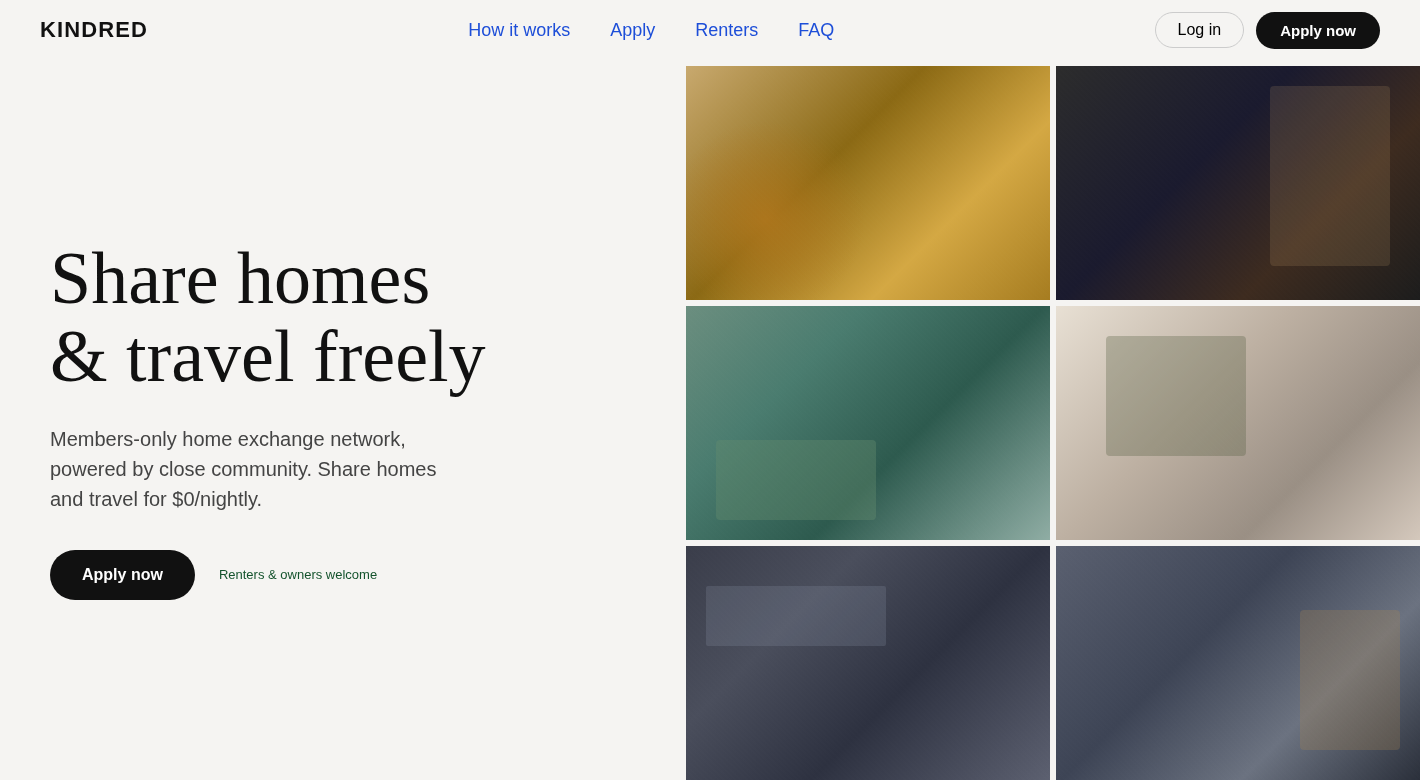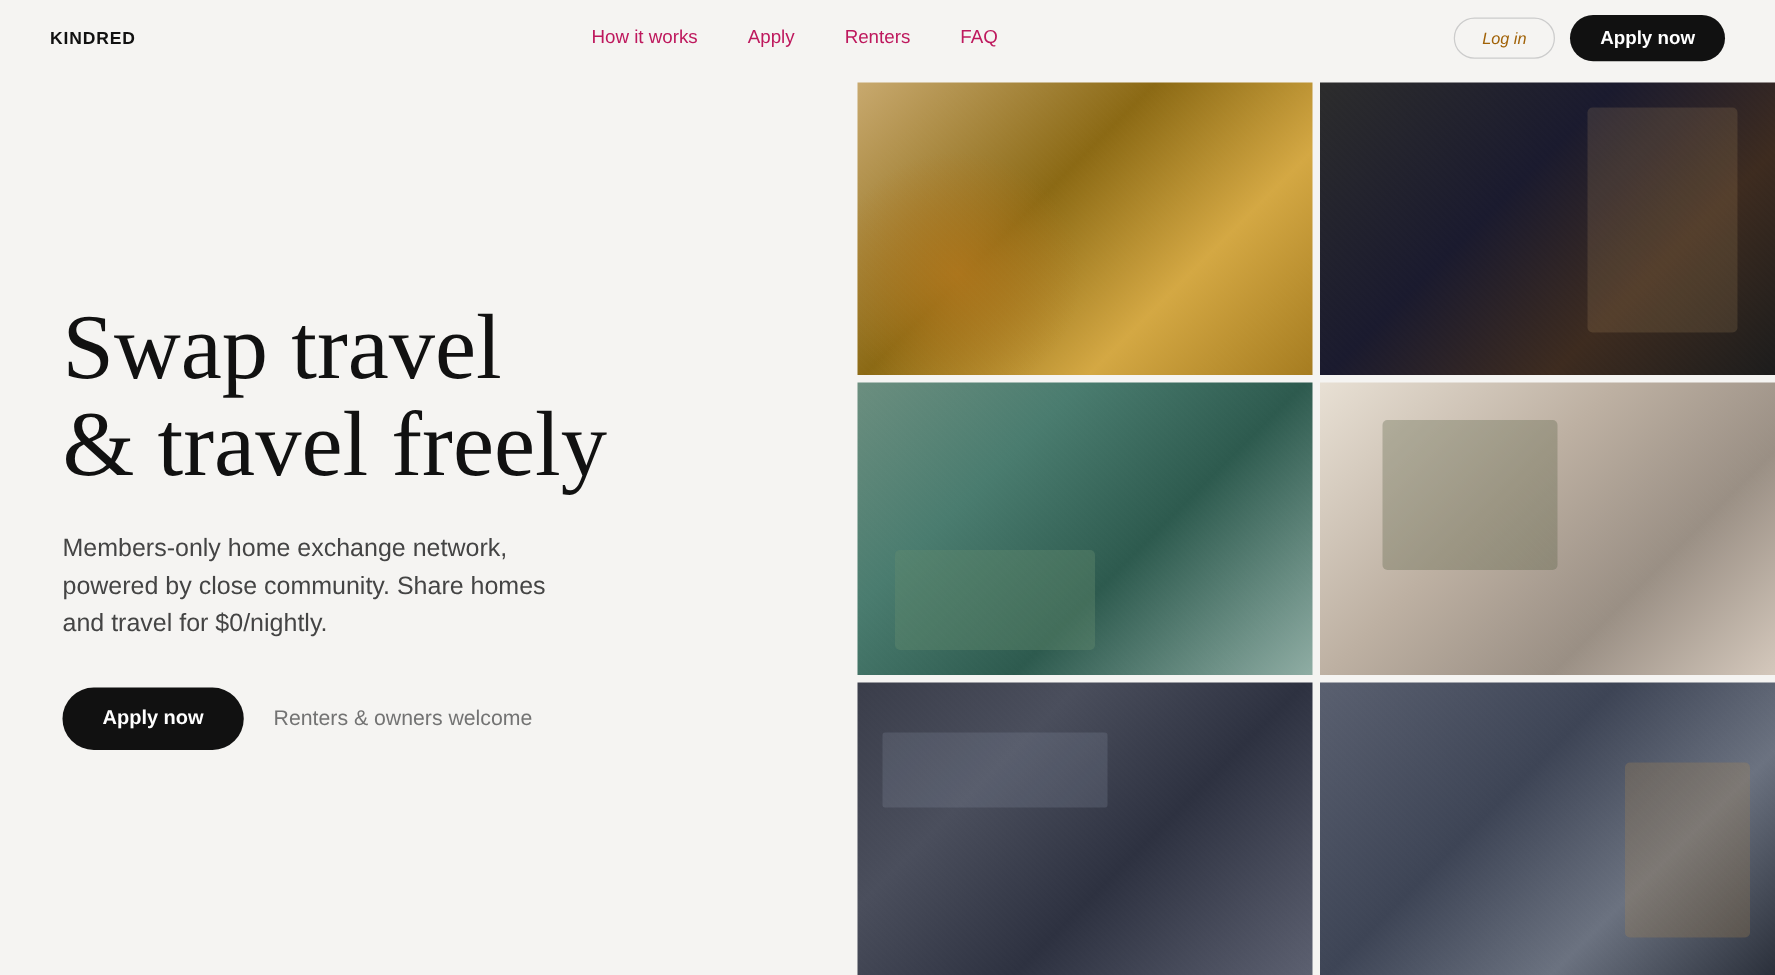--- a/index.html
+++ b/index.html
@@ -18,56 +18,55 @@
       top: 0; left: 0; right: 0;
       height: 60px;
       background: #f5f4f2;
       display: flex;
       align-items: center;
       padding: 0 40px;
       z-index: 100;
     }
 
     .nav-logo {
-      font-size: 14px;
+      font-size: 22px;
       font-weight: 700;
       letter-spacing: 0.05em;
       color: #111;
       text-transform: uppercase;
     }
 
     .nav-links {
       display: flex;
       gap: 40px;
       margin: 0 auto;
       list-style: none;
     }
 
     .nav-links a {
       text-decoration: none;
-      color: #be185d;
-      font-size: 15px;
+      color: #1d4ed8;
+      font-size: 18px;
       font-weight: 400;
     }
 
     .nav-actions {
       display: flex;
       align-items: center;
       gap: 12px;
     }
 
     .btn-login {
       padding: 8px 22px;
       border: 1.5px solid #ccc;
       background: transparent;
       border-radius: 50px;
-      font-size: 13px;
+      font-size: 16px;
       cursor: pointer;
-      color: #a16207;
-      font-style: italic;
+      color: #000000;
     }
 
     .btn-apply-nav {
       padding: 10px 24px;
       background: #111;
       color: #fff;
       border: none;
       border-radius: 50px;
       font-size: 15px;
       font-weight: 600;
@@ -122,22 +121,22 @@
       background: #111;
       color: #fff;
       border: none;
       border-radius: 50px;
       font-size: 16px;
       font-weight: 600;
       cursor: pointer;
     }
 
     .hero-note {
-      font-size: 17px;
-      color: #737373;
+      font-size: 13px;
+      color: #14532d;
     }
 
     
     .photo-grid {
       flex: 1;
       display: grid;
       grid-template-columns: 1fr 1fr;
       grid-template-rows: repeat(3, 1fr);
       gap: 6px;
       padding: 6px 0 0 6px;
@@ -264,21 +263,21 @@
   <div class="nav-actions">
     <button class="btn-login">Log in</button>
     <button class="btn-apply-nav">Apply now</button>
   </div>
 </nav>
 
 <div class="main">
 
   <section class="hero">
     <h1 class="hero-title">
-      <span>Swap travel</span><br>
+      <span>Share homes</span><br>
       <span>&amp; travel </span><span class="italic">freely</span>
     </h1>
     <p class="hero-subtitle">Members-only home exchange network, powered by close community. Share homes and travel for $0/nightly.</p>
     <div class="hero-cta">
       <button class="btn-apply-hero">Apply now</button>
       <span class="hero-note">Renters &amp; owners welcome</span>
     </div>
   </section>
 
   <div class="photo-grid">

